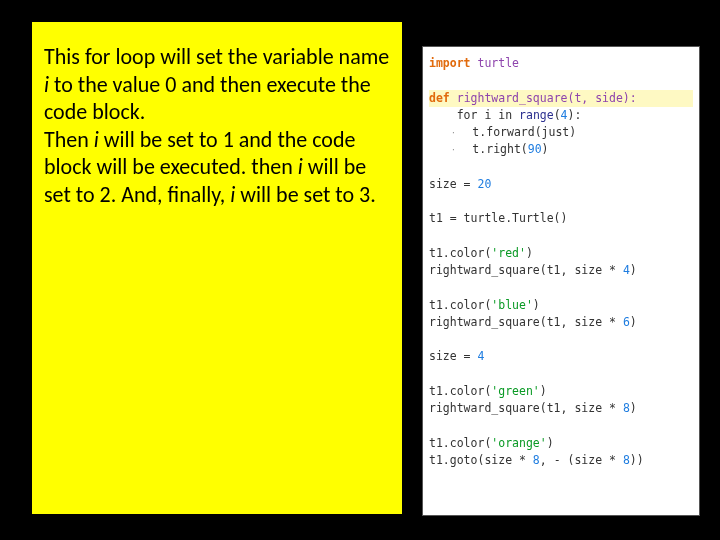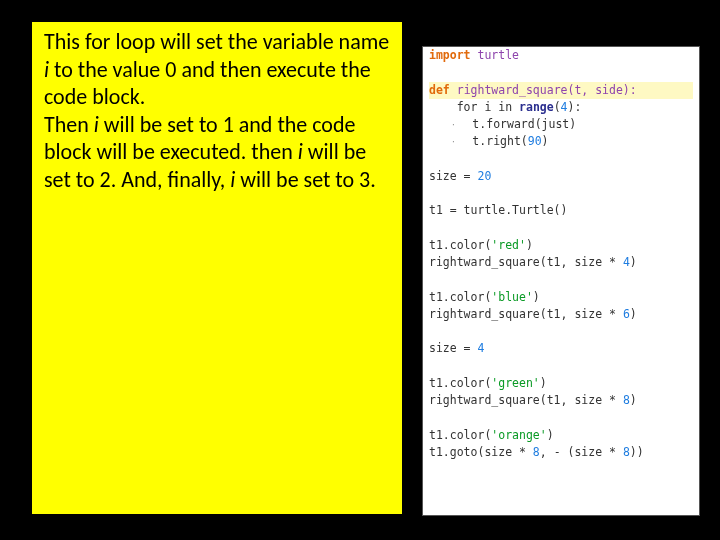--- a/index.html
+++ b/index.html
@@ -11,50 +11,50 @@
     font-family: Calibri, Arial, sans-serif;
     position: relative;
   }
   .yellow-box {
     position: absolute;
     left: 32px;
     top: 22px;
     width: 370px;
     height: 492px;
     background: #ffff00;
-    padding: 6px 12px 6px 12px;
+    padding: 21px 12px 6px 12px;
     box-sizing: border-box;
     color: #000;
     font-size: 22px;
     line-height: 1.25;
   }
   .yellow-box .para {
     margin-bottom: 18px;
   }
   .yellow-box em {
     font-style: italic;
   }
   .code-box {
     position: absolute;
     left: 422px;
     top: 46px;
     width: 278px;
     height: 470px;
     background: #fff;
     border: 1px solid #555;
     box-sizing: border-box;
-    padding: 0 6px;
+    padding: 8px 6px;
     font-family: Menlo, Consolas, monospace;
     font-size: 11.5px;
     line-height: 1.5;
     color: #333;
   }
   .code-box .ln { white-space: pre; }
   .kw-orange { color: #e16a0c; font-weight: bold; }
-  .kw-navy { color: #2b2f8f; font-weight: bold; }
+  .kw-navy { color: #2b2f8f; font-weight: normal; }
   .kw-purple { color: #8e44ad; }
   .num { color: #1f7de0; }
   .str { color: #0a9a25; }
   .hl { background: #fef9c3; display:inline-block; width:100%; }
   .dot { color:#999; font-size:9px; }
 </style>
 </head>
 <body>
 
 <div class="yellow-box">

